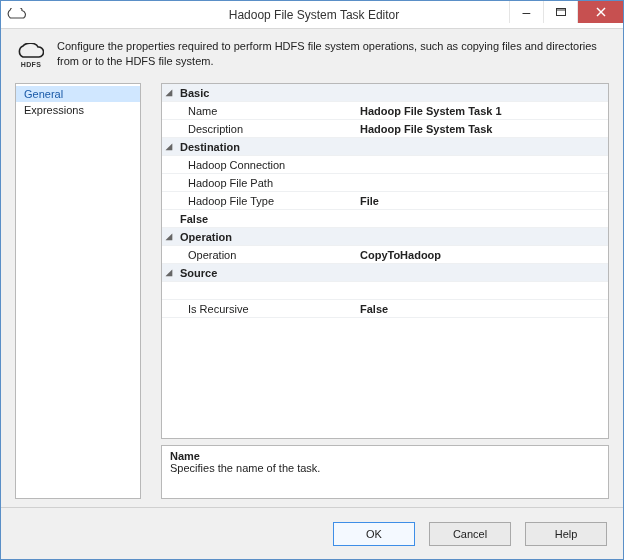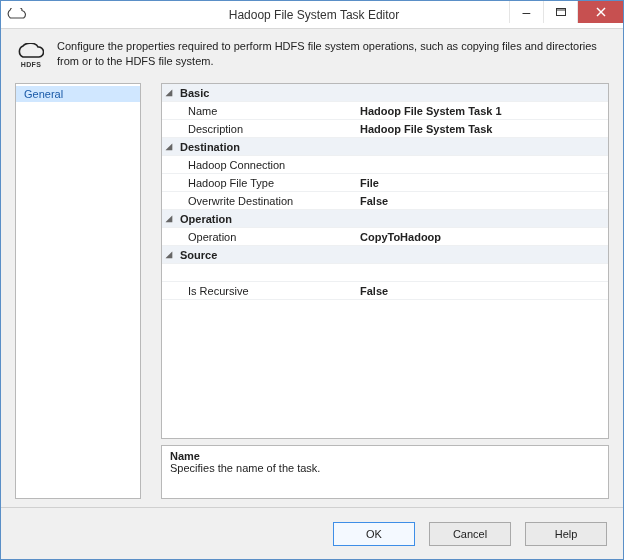--- a/index.html
+++ b/index.html
@@ -141,20 +141,21 @@
         <path d="M5 13 a6 6 0 0 1 0-11 a8 5 0 0 1 15 1 a5 5 0 0 1 1 10 Z" fill="none" stroke="#222" stroke-width="1.6"></path>
       </svg>
       <div class="lbl">HDFS</div>
     </div>
     <div class="desc">Configure the properties required to perform HDFS file system operations, such as copying files and directories from or to the HDFS file system.</div>
   </div>
 
   <div class="body">
     <div class="navlist">
       <div class="nav-item selected">General</div>
+      <div class="nav-item">Expressions</div>
     </div>
 
     <div class="proppane">
       <div class="grid">
 
         <div class="row cat">
           <div class="gutter">
               <span class="tri">◢</span>
             </div>
           <div class="label">Basic</div>
@@ -178,26 +179,30 @@
           <div class="label">Destination</div>
           <div class="value"></div>
         </div>
         <div class="row">
           <div class="gutter"></div>
           <div class="label">Hadoop Connection</div>
           <div class="value"></div>
         </div>
         <div class="row">
           <div class="gutter"></div>
+          <div class="label">Hadoop File Path</div>
+          <div class="value"></div>
+        </div>
+        <div class="row">
+          <div class="gutter"></div>
           <div class="label">Hadoop File Type</div>
           <div class="value">File</div>
         </div>
         <div class="row">
           <div class="gutter"></div>
-          <div class="label">Overwrite Destination</div>
           <div class="value">False</div>
         </div>
 
         <div class="row cat">
           <div class="gutter">
               <span class="tri">◢</span>
             </div>
           <div class="label">Operation</div>
           <div class="value"></div>
         </div>

